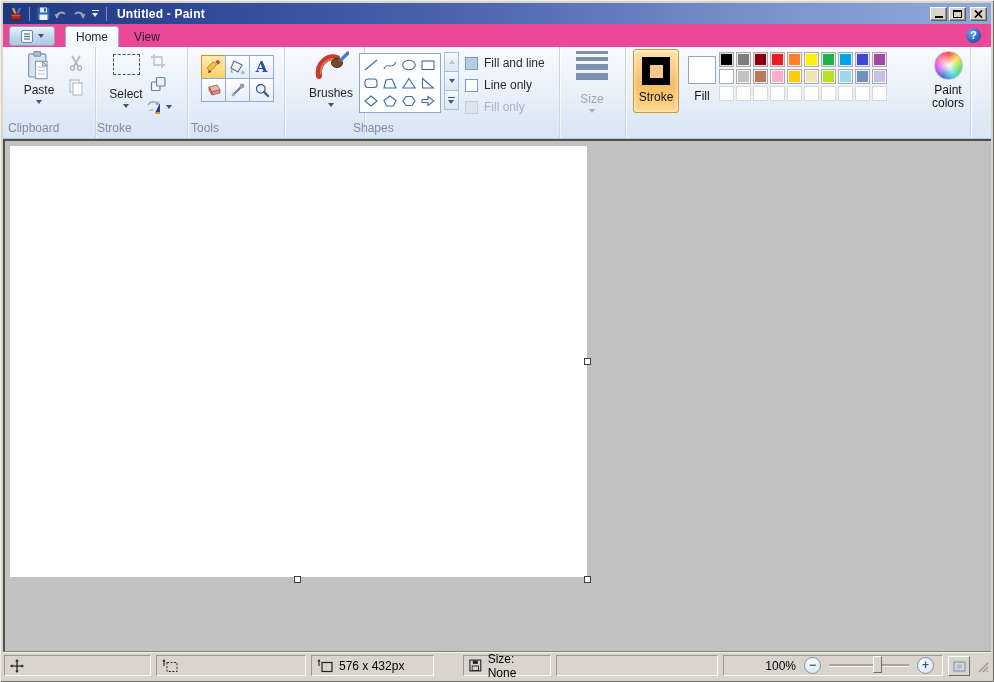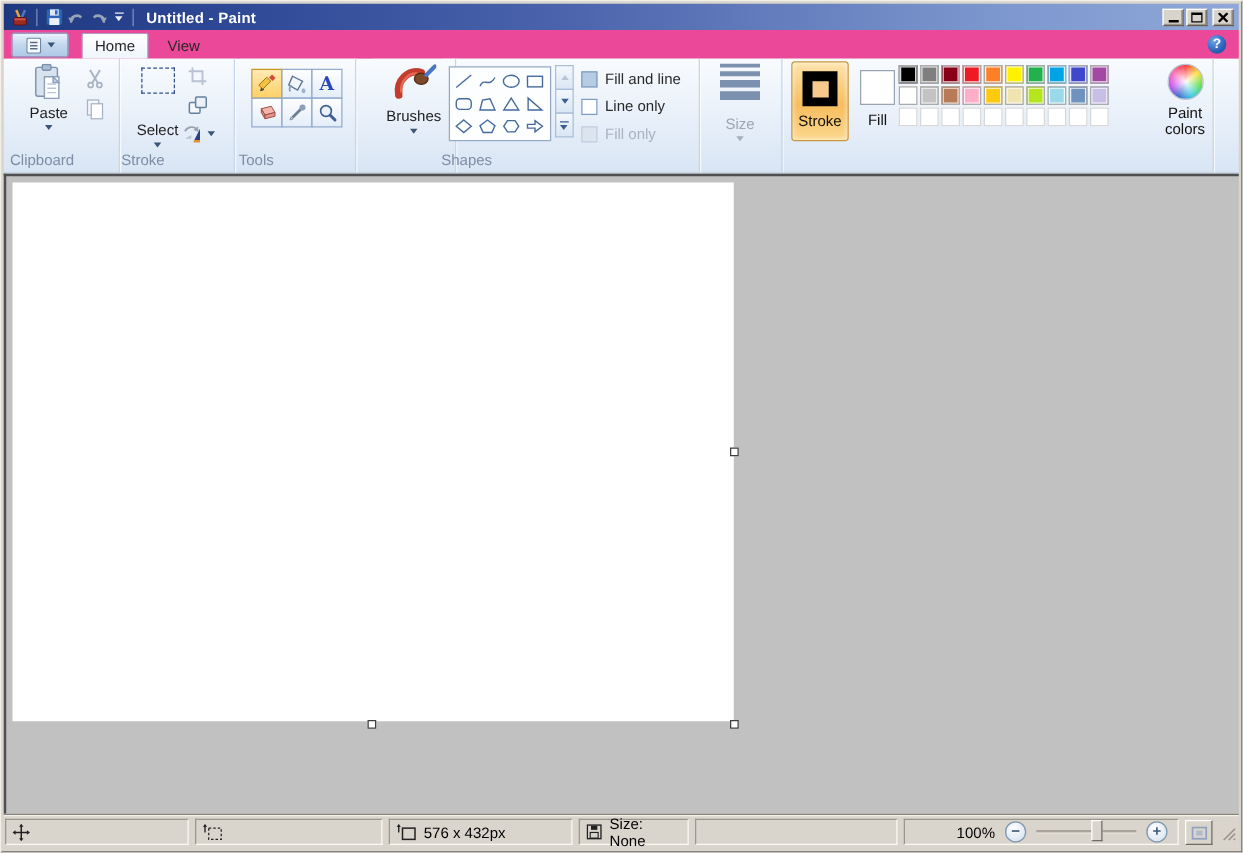--- a/index.html
+++ b/index.html
@@ -229,21 +229,21 @@
           <rect x="2" y="1" width="9" height="12" fill="#F4F7FB" stroke="#A8B2C2"></rect>
           <rect x="5" y="4" width="9" height="12" fill="#FFF" stroke="#A8B2C2"></rect>
         </svg>
       </div>
       <div class="glabel">Clipboard</div>
     </div>
 
     <div class="rgroup" style="left:94px;width:91px">
       <div class="bigbtn" style="left:7px;top:4px;width:44px">
         <div style="width:27px;height:21px;border:1px dashed #33518A;margin-top:3px"></div>
-        <div class="blabel" style="margin-top:22px">Select</div>
+        <div class="blabel" style="margin-top:12px">Select</div>
         <div class="dd"></div>
       </div>
       <div class="smallbtn" style="left:50px;top:4px">
         <svg width="16" height="16" viewBox="0 0 16 16">
           <path d="M4,1 V12 H15" fill="none" stroke="#B9C2D2" stroke-width="1.5"></path>
           <path d="M1,4 H12 V15" fill="none" stroke="#B9C2D2" stroke-width="1.5"></path>
         </svg>
       </div>
       <div class="smallbtn" style="left:50px;top:27px">
         <svg width="17" height="16" viewBox="0 0 17 16">
@@ -492,21 +492,21 @@
       <span></span>
     </div>
     <div class="panel" style="left:153px;width:150px">
       <svg width="16" height="14" viewBox="0 0 16 14">
         <line x1="2" y1="1.5" x2="2" y2="7" stroke="#222" stroke-width="1.1"></line>
         <polygon points="2,0 0.4,2.6 3.6,2.6" fill="#222"></polygon>
         <rect x="5" y="3.5" width="10" height="9" fill="none" stroke="#222" stroke-dasharray="2,1.6"></rect>
       </svg>
       <span></span>
     </div>
-    <div class="panel" style="left:308px;width:147px">
+    <div class="panel" style="left:308px;width:123px">
       <svg width="16" height="14" viewBox="0 0 16 14">
         <line x1="2" y1="1.5" x2="2" y2="7" stroke="#222" stroke-width="1.1"></line>
         <polygon points="2,0 0.4,2.6 3.6,2.6" fill="#222"></polygon>
         <rect x="5" y="3.5" width="10" height="9" fill="none" stroke="#222" stroke-width="1.2"></rect>
       </svg>
       <span>576 x 432px</span>
     </div>
     <div class="panel" style="left:460px;width:88px">
       <svg width="13" height="13" viewBox="0 0 14 14">
         <rect x="1" y="1" width="12" height="12" fill="none" stroke="#222" stroke-width="1.2"></rect>

